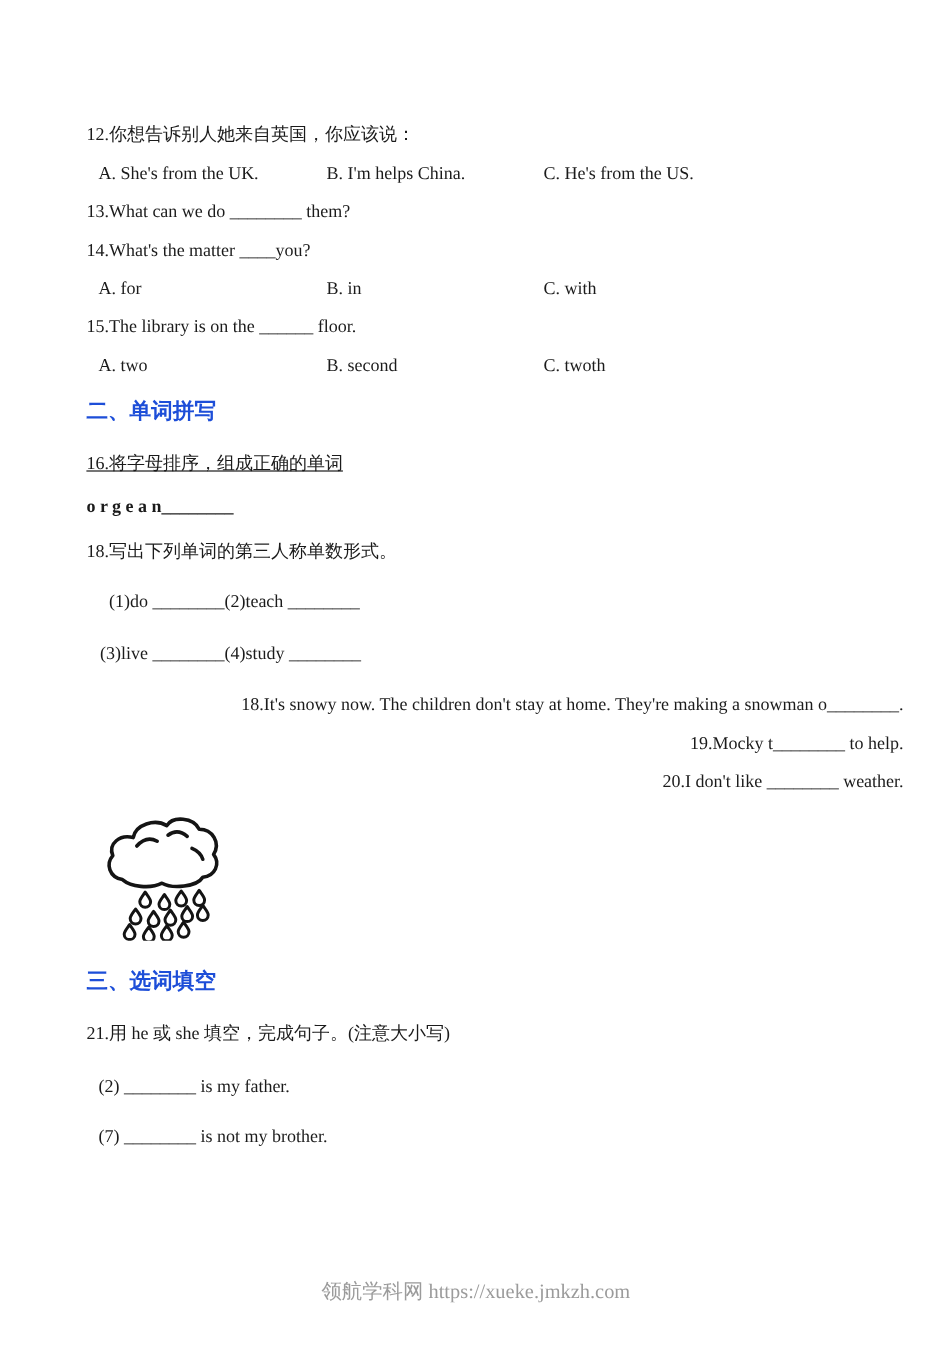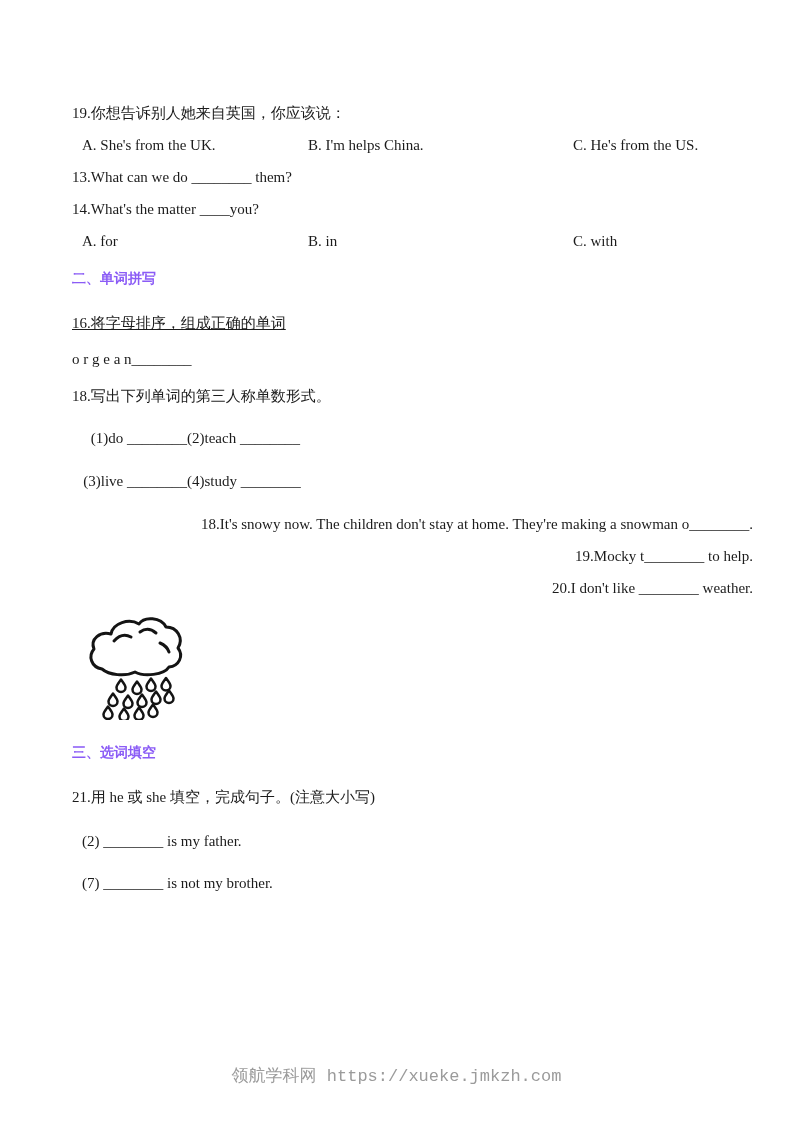--- a/index.html
+++ b/index.html
@@ -8,73 +8,79 @@
     background: #ffffff;
     color: #1b1b1b;
     font-family: "Liberation Serif", "DejaVu Serif", serif;
     font-size: 15px; line-height: 20px;
     overflow: hidden;
     position: relative;
   }
   .content { padding: 103px 40px 0 72px; }
 
   .stem { margin: 0 0 12px; }
-  .opts { display: flex; margin: 8px 0 12px; padding-left: 10px; gap: 36px; }
+  .opts { display: flex; margin: 8px 0 12px; padding-left: 10px; }
   .opt-a { width: 190px; }
   .opt-b { width: 181px; }
-  .opt-c { flex: 1; margin-left: 48px; }
+  .opt-c { flex: 1; }
 
   .sec-title {
     font-family: "Liberation Sans", "DejaVu Sans", sans-serif;
-    font-weight: 700; font-size: 14px; line-height: 22px;
-    color: #8b5cf6;
+    font-weight: 700; font-size: 18px; line-height: 22px;
+    color: #1d4ed8;
     margin: 16px 0 24px;
   }
 
-  .q16-letters { margin: 16px 0 17px; }
+  .q16-letters { margin: 16px 0 17px; font-weight: bold; }
   .gap-lg { margin-bottom: 16px; text-decoration: underline; }
   .sub-row { display: flex; margin: 0 0 23px; }
   .sub-cell-1 { width: 115px; text-align: right; }
 
   .fill-line { margin: 0 0 12px; text-align: right; }
 
   .cloud-wrap { margin: 10px 0 14px 13px; }
 
   .q21-item { margin: 0 0 22px; padding-left: 10px; }
 
   .footer {
     position: absolute; left: 0; right: 0; top: 1066px;
     text-align: center;
-    font-family: Liberation Mono, monospace;
+    font-family: Liberation Serif, serif;
     font-size: 17px; line-height: 22px;
     color: #9b9b9b;
   }
 </style>
 </head>
 <body>
 
 <div class="content">
 
   <section>
-    <p class="stem">19.你想告诉别人她来自英国，你应该说：</p>
+    <p class="stem">12.你想告诉别人她来自英国，你应该说：</p>
     <div class="opts">
       <span class="opt-a">A. She's from the UK.</span>
       <span class="opt-b">B. I'm helps China.</span>
       <span class="opt-c">C. He's from the US.</span>
     </div>
 
     <p class="stem">13.What can we do ________ them?</p>
 
     <p class="stem">14.What's the matter ____you?</p>
     <div class="opts">
       <span class="opt-a">A. for</span>
       <span class="opt-b">B. in</span>
       <span class="opt-c">C. with</span>
     </div>
 
+    <p class="stem">15.The library is on the ______ floor.</p>
+    <div class="opts">
+      <span class="opt-a">A. two</span>
+      <span class="opt-b">B. second</span>
+      <span class="opt-c">C. twoth</span>
+    </div>
   </section>
 
   <section>
     <h2 class="sec-title">二、单词拼写</h2>
 
     <p class="stem gap-lg">16.将字母排序，组成正确的单词</p>
     <p class="q16-letters">o r g e a n________</p>
 
     <p class="stem" style="margin-bottom:22px">18.写出下列单词的第三人称单数形式。</p>
     <div class="sub-row">

